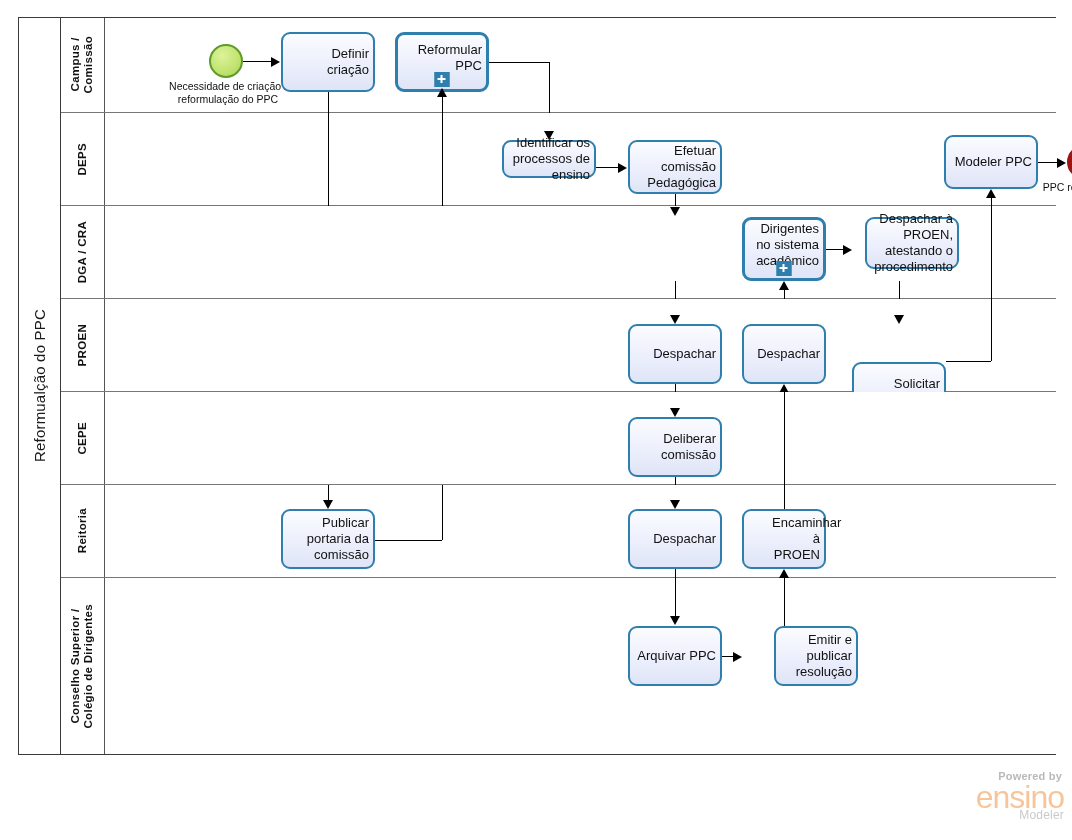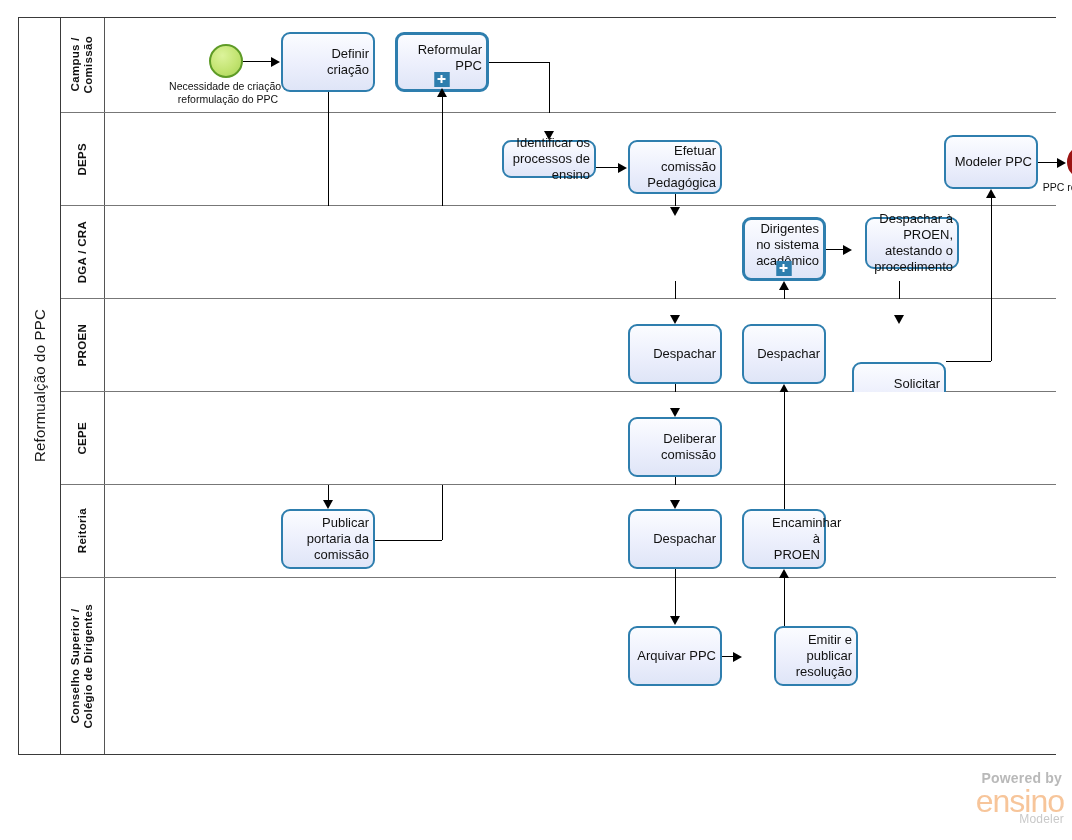--- a/index.html
+++ b/index.html
@@ -201,21 +201,21 @@
   
   #branding {
     position: absolute;
     right: 8px;
     bottom: 12px;
     width: 126px;
     height: 58px;
     text-align: right;
   }
   #powered-by {
-    font-size: 14px;
+    font-size: 11px;
     color: #b9b9b9;
     font-weight: bold;
     letter-spacing: .2px;
     margin: 0 2px 0 0;
     text-align: right;
   }
   #bizagi-word {
     font-size: 32px;
     line-height: .95;
     color: #f7c59a;

